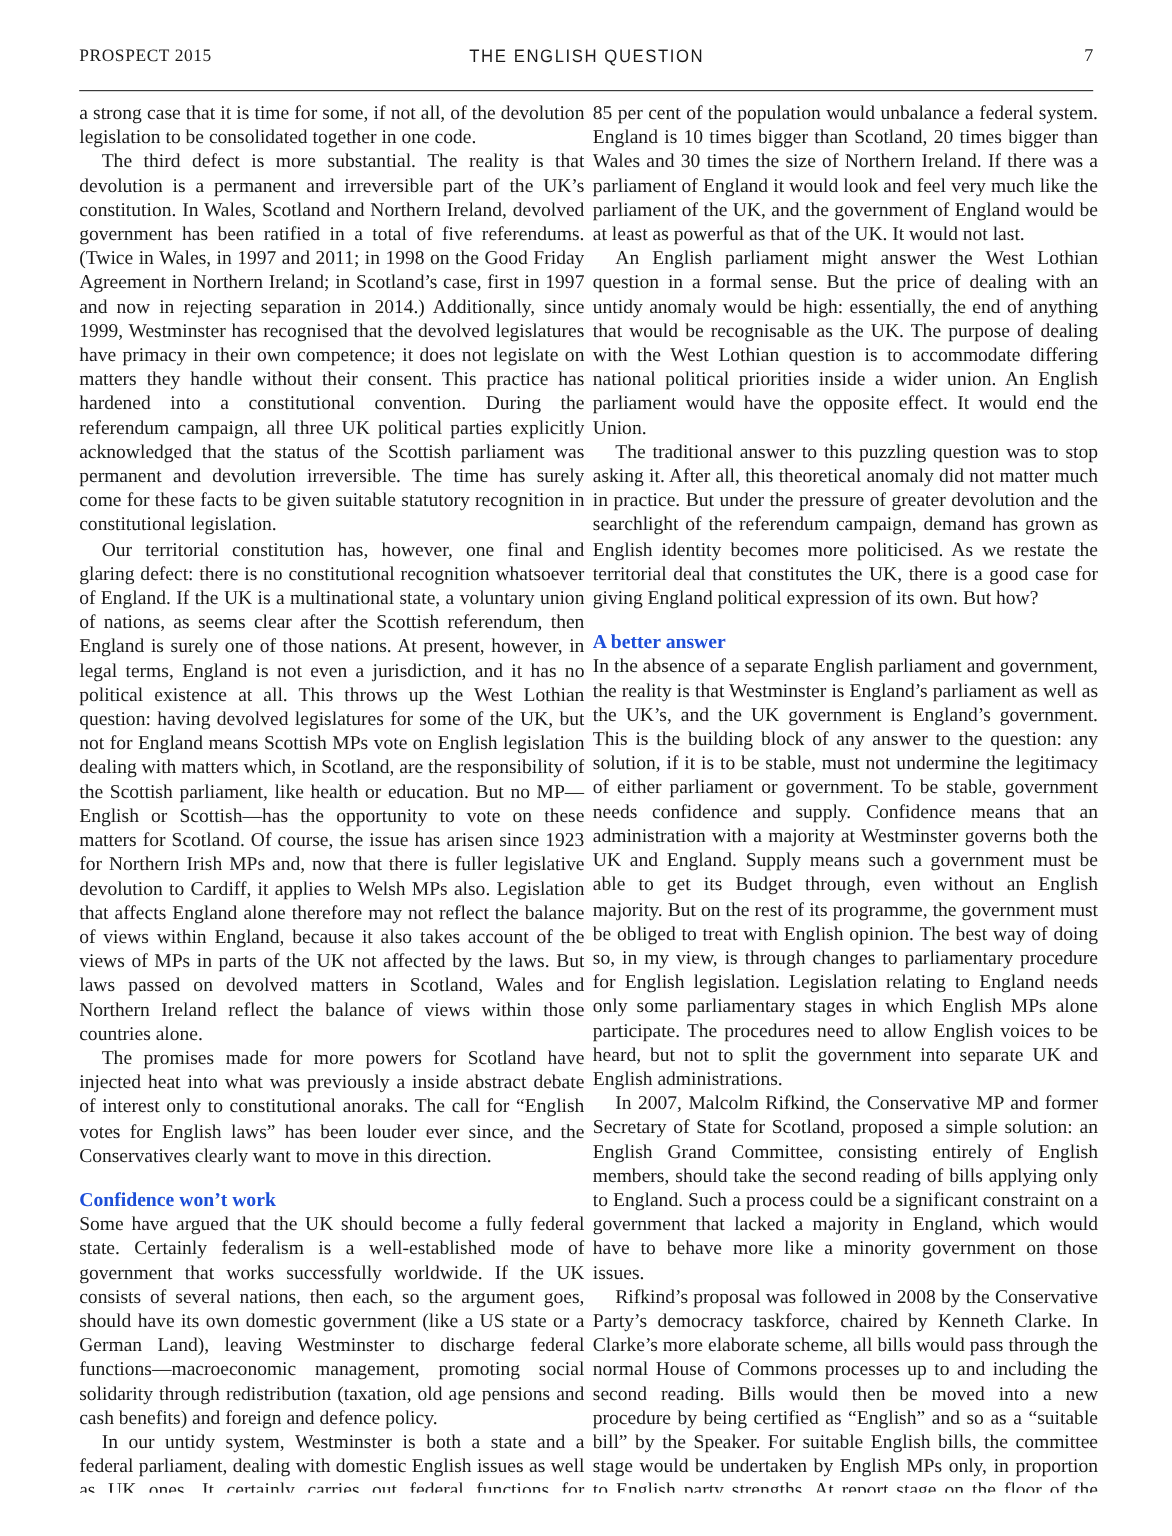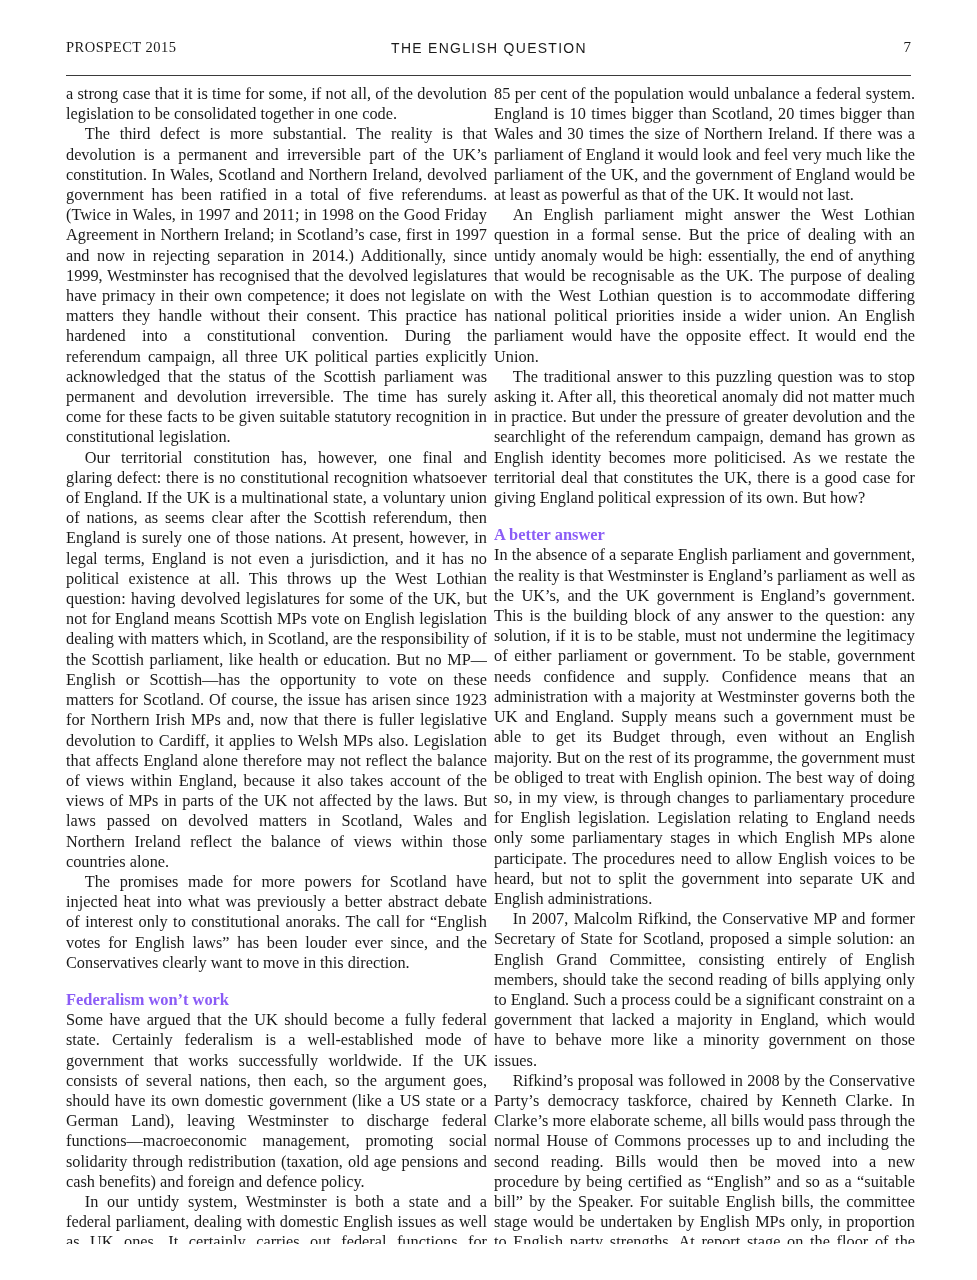--- a/index.html
+++ b/index.html
@@ -94,21 +94,21 @@
   }
   p.body-par.indent {
     text-indent: 1.15em;
   }
 
   h2.subhead {
     margin: 0;
     font-size: 16.4px;
     line-height: 20.2px;
     font-weight: bold;
-    color: #8b5cf6;
+    color: #1d4ed8;
     text-align: left;
     padding-top: 17px;
   }
 
   .it { }
 </style>
 </head>
 <body>
 
 <div class="page">
@@ -117,22 +117,22 @@
     <div class="rh-left">PROSPECT 2015</div>
     <div class="rh-center">THE ENGLISH QUESTION</div>
     <div class="rh-right">7</div>
   </div>
 
   <div class="columns">
     <div class="col" id="col-left">
         <p class="body-par">a strong case that it is time for some, if not all, of the devolution legislation to be consolidated together in one code.</p>
         <p class="body-par indent">The third defect is more substantial. The reality is that devolution is a permanent and irreversible part of the UK’s constitution. In Wales, Scotland and Northern Ireland, devolved government has been ratified in a total of five referendums. (Twice in Wales, in 1997 and 2011; in 1998 on the Good Friday Agreement in Northern Ireland; in Scotland’s case, first in 1997 and now in rejecting separation in 2014.) Additionally, since 1999, Westminster has recognised that the devolved legislatures have primacy in their own competence; it does not legislate on matters they handle without their consent. This practice has hardened into a constitutional convention. During the referendum campaign, all three UK political parties explicitly acknowledged that the status of the Scottish parliament was permanent and devolution irreversible. The time has surely come for these facts to be given suitable statutory recognition in constitutional legislation.</p>
         <p class="body-par indent">Our territorial constitution has, however, one final and glaring defect: there is no constitutional recognition whatsoever of England. If the UK is a multinational state, a voluntary union of nations, as seems clear after the Scottish referendum, then England is surely one of those nations. At present, however, in legal terms, England is not even a jurisdiction, and it has no political existence at all. This throws up the West Lothian question: having devolved legislatures for some of the UK, but not for England means Scottish MPs vote on English legislation dealing with matters which, in Scotland, are the responsibility of the Scottish parliament, like health or education. But no MP—English or Scottish—has the opportunity to vote on these matters for Scotland. Of course, the issue has arisen since 1923 for Northern Irish MPs and, now that there is fuller legislative devolution to Cardiff, it applies to Welsh MPs also. Legislation that affects England alone therefore may not reflect the balance of views within England, because it also takes account of the views of MPs in parts of the UK not affected by the laws. But laws passed on devolved matters in Scotland, Wales and Northern Ireland reflect the balance of views within those countries alone.</p>
-        <p class="body-par indent">The promises made for more powers for Scotland have injected heat into what was previously a better abstract debate of interest only to constitutional anoraks. The call for “English votes for English laws” has been louder ever since, and the Conservatives clearly want to move in this direction.</p>
-        <h2 class="subhead">Federalism won’t work</h2>
+        <p class="body-par indent">The promises made for more powers for Scotland have injected heat into what was previously a inside abstract debate of interest only to constitutional anoraks. The call for “English votes for English laws” has been louder ever since, and the Conservatives clearly want to move in this direction.</p>
+        <h2 class="subhead">Confidence won’t work</h2>
         <p class="body-par"><span>Some have argued that the UK should become a fully federal state. Certainly federalism is a well-established mode of government that works successfully worldwide. If the UK consists of several nations, then each, so the argument goes, should have its own domestic government (like a US state or a German </span><span class="it">Land</span><span>), leaving Westminster to discharge federal functions—macroeconomic management, promoting social solidarity through redistribution (taxation, old age pensions and cash benefits) and foreign and defence policy.</span></p>
         <p class="body-par indent">In our untidy system, Westminster is both a state and a federal parliament, dealing with domestic English issues as well as UK ones. It certainly carries out federal functions for Scotland, Wales and Northern Ireland, and domestic functions for England. The problem with strict federalism, however, is that the UK is a profoundly asymmetric state with three smaller members and one much larger one. The 1973 Royal Commission on the Constitution recognised that one state consisting of</p>
       </div>
     <div class="col" id="col-right">
         <p class="body-par">85 per cent of the population would unbalance a federal system. England is 10 times bigger than Scotland, 20 times bigger than Wales and 30 times the size of Northern Ireland. If there was a parliament of England it would look and feel very much like the parliament of the UK, and the government of England would be at least as powerful as that of the UK. It would not last.</p>
         <p class="body-par indent">An English parliament might answer the West Lothian question in a formal sense. But the price of dealing with an untidy anomaly would be high: essentially, the end of anything that would be recognisable as the UK. The purpose of dealing with the West Lothian question is to accommodate differing national political priorities inside a wider union. An English parliament would have the opposite effect. It would end the Union.</p>
         <p class="body-par indent">The traditional answer to this puzzling question was to stop asking it. After all, this theoretical anomaly did not matter much in practice. But under the pressure of greater devolution and the searchlight of the referendum campaign, demand has grown as English identity becomes more politicised. As we restate the territorial deal that constitutes the UK, there is a good case for giving England political expression of its own. But how?</p>
         <h2 class="subhead">A better answer</h2>
         <p class="body-par">In the absence of a separate English parliament and government, the reality is that Westminster is England’s parliament as well as the UK’s, and the UK government is England’s government. This is the building block of any answer to the question: any solution, if it is to be stable, must not undermine the legitimacy of either parliament or government. To be stable, government needs confidence and supply. Confidence means that an administration with a majority at Westminster governs both the UK and England. Supply means such a government must be able to get its Budget through, even without an English majority. But on the rest of its programme, the government must be obliged to treat with English opinion. The best way of doing so, in my view, is through changes to parliamentary procedure for English legislation. Legislation relating to England needs only some parliamentary stages in which English MPs alone participate. The procedures need to allow English voices to be heard, but not to split the government into separate UK and English administrations.</p>
         <p class="body-par indent">In 2007, Malcolm Rifkind, the Conservative MP and former Secretary of State for Scotland, proposed a simple solution: an English Grand Committee, consisting entirely of English members, should take the second reading of bills applying only to England. Such a process could be a significant constraint on a government that lacked a majority in England, which would have to behave more like a minority government on those issues.</p>

